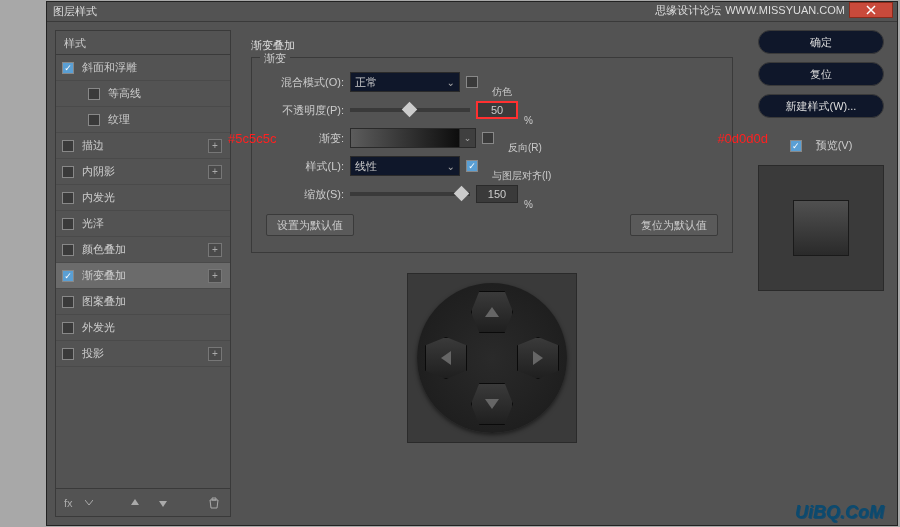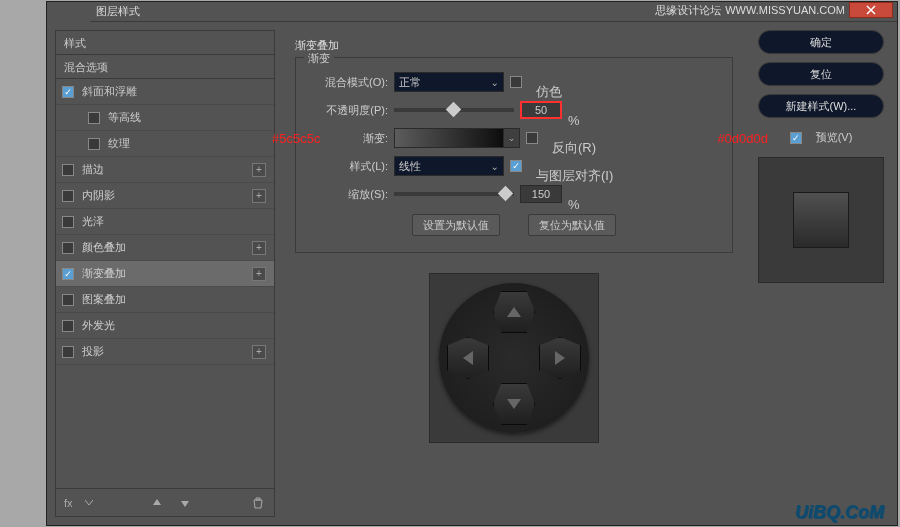--- a/index.html
+++ b/index.html
@@ -1,26 +1,26 @@
 <!DOCTYPE html>
 <html><head>
   <meta charset="utf-8">
   <style>
     * { margin: 0; padding: 0; box-sizing: border-box; font-family: "Microsoft YaHei", sans-serif; }
     body { background: #a8a8a8; width: 900px; height: 527px; position: relative; }
     .frame { position: absolute; top: 1px; left: 46px; width: 852px; height: 525px; background: #535353; border: 1px solid #222; }
-    .titlebar { height: 20px; background: #535353; border-bottom: 1px solid #3a3a3a; display: flex; align-items: center; padding: 0 6px; position: relative; margin-left: 43px; }
+    .titlebar { height: 20px; background: #535353; border-bottom: 1px solid #3a3a3a; display: flex; align-items: center; padding: 0 6px; position: relative; }
     .titlebar span { color: #ddd; font-size: 11px; }
     .titlebar-right { position: absolute; right: 4px; top: 0; display: flex; align-items: center; gap: 4px; }
     .watermark1 { color: #999; font-size: 11px; }
     .watermark2 { color: #888; font-size: 8px; }
     .close-btn { background: #c94a3b; width: 44px; height: 16px; display: flex; align-items: center; justify-content: center; border: 1px solid #8b2a1b; }
     .close-btn svg { width: 10px; height: 10px; }
     .dialog-body { display: flex; height: calc(100% - 20px); padding: 8px; gap: 8px; }
-    .left-panel { width: 220px; background: #535353; border: 1px solid #3a3a3a; display: flex; flex-direction: column; }
+    .left-panel { width: 176px; background: #535353; border: 1px solid #3a3a3a; display: flex; flex-direction: column; }
     .panel-header { height: 24px; color: #ccc; font-size: 11px; padding: 5px 8px; border-bottom: 1px solid #3a3a3a; }
     .style-list { flex: 1; overflow: hidden; }
     .style-item { height: 26px; display: flex; align-items: center; padding: 0 6px; color: #ccc; font-size: 11px; border-bottom: 1px solid #4a4a4a; position: relative; }
     .style-item.selected { background: #6b6b6b; }
     .style-item.indent { padding-left: 32px; }
     .checkbox { width: 12px; height: 12px; border: 1px solid #888; background: #3a3a3a; margin-right: 8px; display: inline-flex; align-items: center; justify-content: center; }
     .checkbox.checked { background: #5a9fd4; }
     .checkbox.checked::after { content: "✓"; color: #fff; font-size: 9px; }
     .plus-icon { position: absolute; right: 8px; width: 14px; height: 14px; border: 1px solid #777; display: flex; align-items: center; justify-content: center; font-size: 10px; color: #aaa; background: #4a4a4a; }
     .left-footer { height: 28px; border-top: 1px solid #3a3a3a; display: flex; align-items: center; padding: 0 8px; gap: 12px; color: #aaa; font-size: 11px; }
@@ -37,41 +37,41 @@
     .slider-track { width: 120px; height: 4px; background: #3a3a3a; position: relative; }
     .slider-thumb { position: absolute; width: 11px; height: 11px; background: #ccc; transform: rotate(45deg); top: -4px; }
     .num-input { width: 42px; height: 18px; background: #3a3a3a; border: 1px solid #2a2a2a; color: #ccc; font-size: 11px; text-align: center; }
     .num-input.red-border { border: 2px solid #ff3030; }
     .gradient-preview { width: 110px; height: 20px; background: linear-gradient(90deg, #5c5c5c, #0d0d0d); border: 1px solid #2a2a2a; }
     .gradient-preview-wrap { display: flex; }
     .gradient-dropdown { width: 16px; height: 20px; background: #3f3f3f; border: 1px solid #2a2a2a; border-left: none; display: flex; align-items: center; justify-content: center; color: #aaa; font-size: 9px; }
     .angle-dial { width: 26px; height: 26px; border: 1px solid #888; border-radius: 50%; position: relative; background: #4a4a4a; }
     .angle-dial::after { content: ""; position: absolute; width: 1px; height: 11px; background: #ccc; top: 2px; left: 12px; }
     .btn { height: 22px; background: #5a5a5a; border: 1px solid #3a3a3a; color: #ccc; font-size: 11px; padding: 0 10px; border-radius: 2px; display: inline-flex; align-items: center; cursor: pointer; }
-    .btn-row { display: flex; gap: 28px; justify-content: center; margin-top: 6px; }
+    .btn-row { display: flex; gap: 28px; justify-content: space-between; margin-top: 6px; }
     .annotation { color: #ff2020; font-size: 13px; font-weight: 500; position: absolute; }
     .preview-area { width: 136px; display: flex; flex-direction: column; gap: 8px; align-items: center; }
     .action-btn { width: 126px; height: 24px; background: #0f172a; border: 1px solid #3a3a3a; border-radius: 12px; color: #ddd; font-size: 11px; display: flex; align-items: center; justify-content: center; cursor: pointer; }
-    .preview-check { display: flex; align-items: center; gap: 6px; color: #ccc; font-size: 11px; margin-top: 4px; }
+    .preview-check { display: flex; align-items: center; gap: 6px; color: #ccc; font-size: 11px; margin-top: 12px; }
     .preview-box { width: 126px; height: 126px; background: #3a3a3a; border: 1px solid #2a2a2a; display: flex; align-items: center; justify-content: center; margin-top: 4px; }
     .preview-square { width: 56px; height: 56px; background: linear-gradient(180deg, #505050, #2a2a2a); border: 1px solid #1a1a1a; }
     .dpad-container { width: 170px; height: 170px; margin: 20px auto 0; background: #3a3a3a; border: 1px solid #2a2a2a; display: flex; align-items: center; justify-content: center; }
     .dpad { width: 150px; height: 150px; border-radius: 50%; background: radial-gradient(circle, #2a2a2a, #1a1a1a); position: relative; box-shadow: 0 2px 4px rgba(0,0,0,0.5); }
     .dpad-btn { position: absolute; width: 42px; height: 42px; background: linear-gradient(180deg, #3a3a3a, #1f1f1f); border: 1px solid #0a0a0a; display: flex; align-items: center; justify-content: center; }
     .dpad-btn.up { top: 8px; left: 54px; clip-path: polygon(20% 100%, 0 50%, 20% 0, 80% 0, 100% 50%, 80% 100%); }
     .dpad-btn.down { bottom: 8px; left: 54px; clip-path: polygon(20% 0, 0 50%, 20% 100%, 80% 100%, 100% 50%, 80% 0); }
     .dpad-btn.left { left: 8px; top: 54px; clip-path: polygon(100% 20%, 50% 0, 0 20%, 0 80%, 50% 100%, 100% 80%); }
     .dpad-btn.right { right: 8px; top: 54px; clip-path: polygon(0 20%, 50% 0, 100% 20%, 100% 80%, 50% 100%, 0 80%); }
     .tri { width: 0; height: 0; }
     .tri.up { border-left: 7px solid transparent; border-right: 7px solid transparent; border-bottom: 10px solid #666; }
     .tri.down { border-left: 7px solid transparent; border-right: 7px solid transparent; border-top: 10px solid #666; }
     .tri.left { border-top: 7px solid transparent; border-bottom: 7px solid transparent; border-right: 10px solid #666; }
     .tri.right { border-top: 7px solid transparent; border-bottom: 7px solid transparent; border-left: 10px solid #666; }
     .bottom-watermark { position: absolute; bottom: 4px; right: 16px; color: #0c4a6e; font-size: 18px; font-weight: bold; font-style: italic; text-shadow: 1px 1px 0 #1a4a6a; }
-    .unit { color: #ccc; font-size: 13px; margin-top: 20px; }
+    .unit { color: #ccc; font-size: 10px; margin-top: 20px; }
   </style>
 </head>
 <body>
 
 <div class="frame">
   <div class="titlebar">
     <span>图层样式</span>
     <div class="titlebar-right">
       <span class="watermark1">思缘设计论坛</span>
       <span class="watermark2">WWW.MISSYUAN.COM</span>
@@ -80,21 +80,20 @@
             <path d="M1 1L9 9M9 1L1 9" stroke="#fff" stroke-width="1.5"></path>
           </svg>
       </div>
     </div>
   </div>
 
   <div class="dialog-body">
 
     <div class="left-panel">
       <div class="panel-header">样式</div>
-      <div class="panel-header">混合选项</div>
       <div class="style-list" id="style-list">
           <div class="style-item">
             <span class="checkbox checked"></span>
             <span>斜面和浮雕</span>
           </div>
           <div class="style-item indent">
             <span class="checkbox"></span>
             <span>等高线</span>
           </div>
           <div class="style-item indent">
@@ -103,20 +102,24 @@
           </div>
           <div class="style-item">
             <span class="checkbox"></span>
             <span>描边</span>
             <span class="plus-icon">+</span>
           </div>
           <div class="style-item">
             <span class="checkbox"></span>
             <span>内阴影</span>
             <span class="plus-icon">+</span>
+          </div>
+          <div class="style-item">
+            <span class="checkbox"></span>
+            <span>内发光</span>
           </div>
           <div class="style-item">
             <span class="checkbox"></span>
             <span>光泽</span>
           </div>
           <div class="style-item">
             <span class="checkbox"></span>
             <span>颜色叠加</span>
             <span class="plus-icon">+</span>
           </div>

